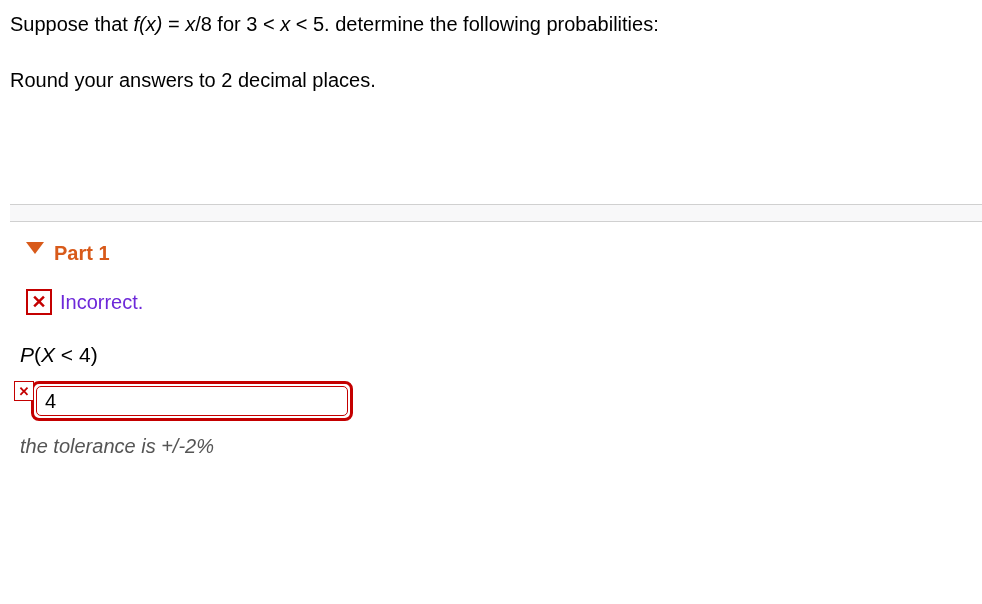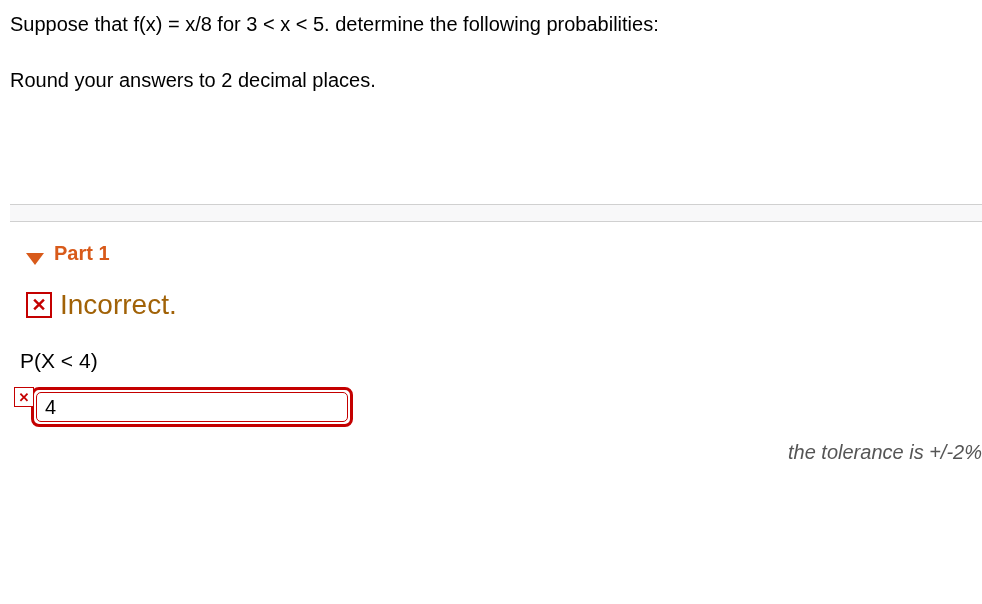--- a/index.html
+++ b/index.html
@@ -14,32 +14,33 @@
       background: #fff;
       width: 982px;
       height: 604px;
       padding: 10px 0 0 10px;
     }
     .problem-text {
       margin-bottom: 28px;
       line-height: 1.4;
     }
     .italic {
+      font-style: italic;
     }
     .divider-section {
       margin-top: 110px;
       border-top: 1px solid #d0d0d0;
       border-bottom: 1px solid #d0d0d0;
       background-color: #f8f8f9;
       height: 18px;
       width: 100%;
     }
     .part-header {
       display: flex;
-      align-items: flex-end;
+      align-items: flex-start;
       margin-top: 20px;
       margin-left: 16px;
       margin-bottom: 24px;
     }
     .collapse-icon {
       width: 0;
       height: 0;
       border-left: 9px solid transparent;
       border-right: 9px solid transparent;
       border-top: 12px solid #d85a1a;
@@ -64,22 +65,22 @@
       height: 26px;
       background: #fff;
       border: 2px solid #c40000;
       color: #c40000;
       font-size: 18px;
       font-weight: bold;
       margin-right: 8px;
       line-height: 1;
     }
     .feedback-text {
-      font-size: 28px;
-      color: #a16207;
+      font-size: 20px;
+      color: #6d28d9;
     }
     .question-label {
       font-size: 21px;
       margin-left: 10px;
       margin-bottom: 14px;
     }
     .answer-row {
       display: flex;
       align-items: center;
       margin-left: 4px;
@@ -128,21 +129,20 @@
       height: 28px;
       background: #fff;
       color: #000;
     }
     .tolerance-text {
       font-style: italic;
       color: #555;
       font-size: 20px;
       margin-left: 10px;
       margin-top: 6px;
-      text-align: right;
     }
   </style>
 </head>
 <body>
 
 <div class="problem-text">
   <span>Suppose that </span><span class="italic">f(x)</span><span> = </span><span class="italic">x</span><span>/8 for 3 &lt; </span><span class="italic">x</span><span> &lt; 5. determine the following probabilities:</span>
 </div>
 
 <div class="problem-text">Round your answers to 2 decimal places.</div>

